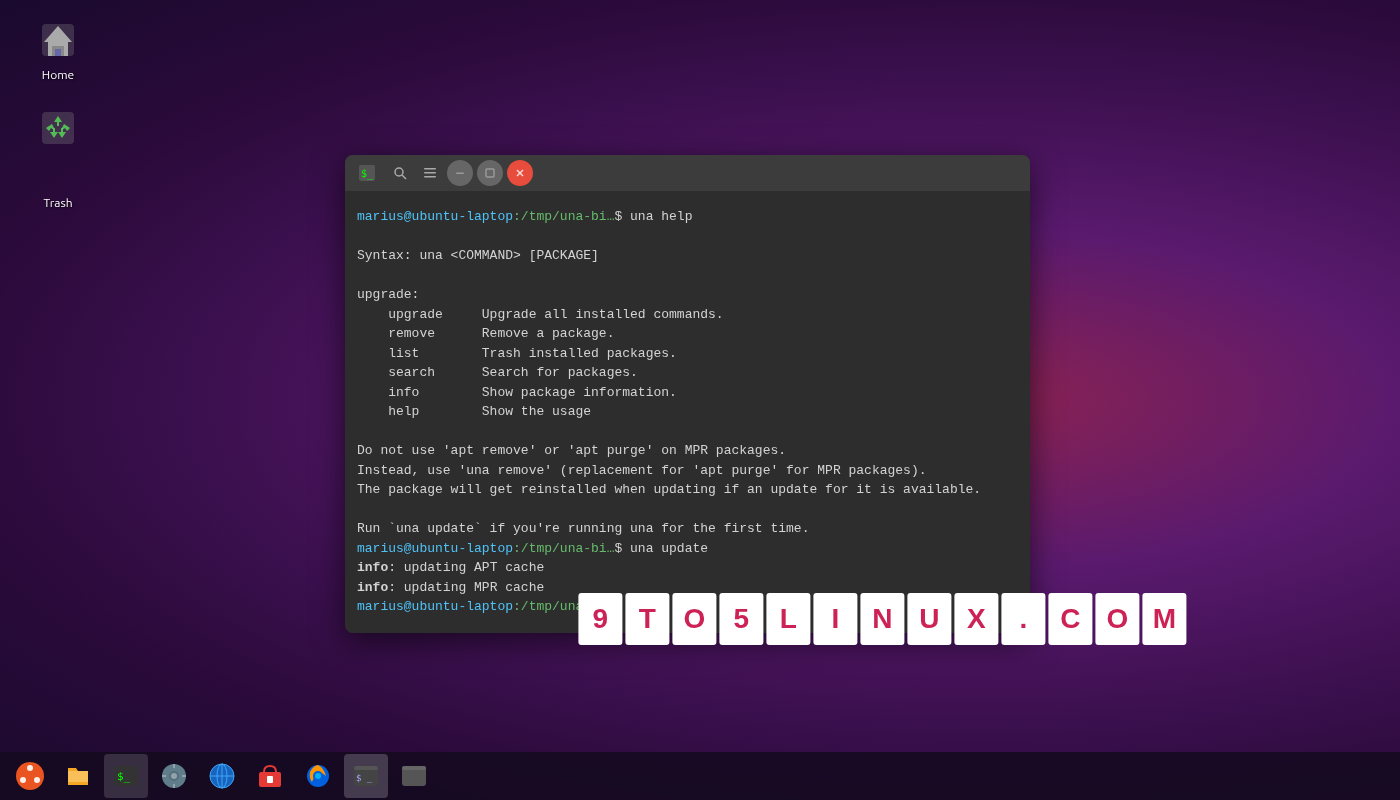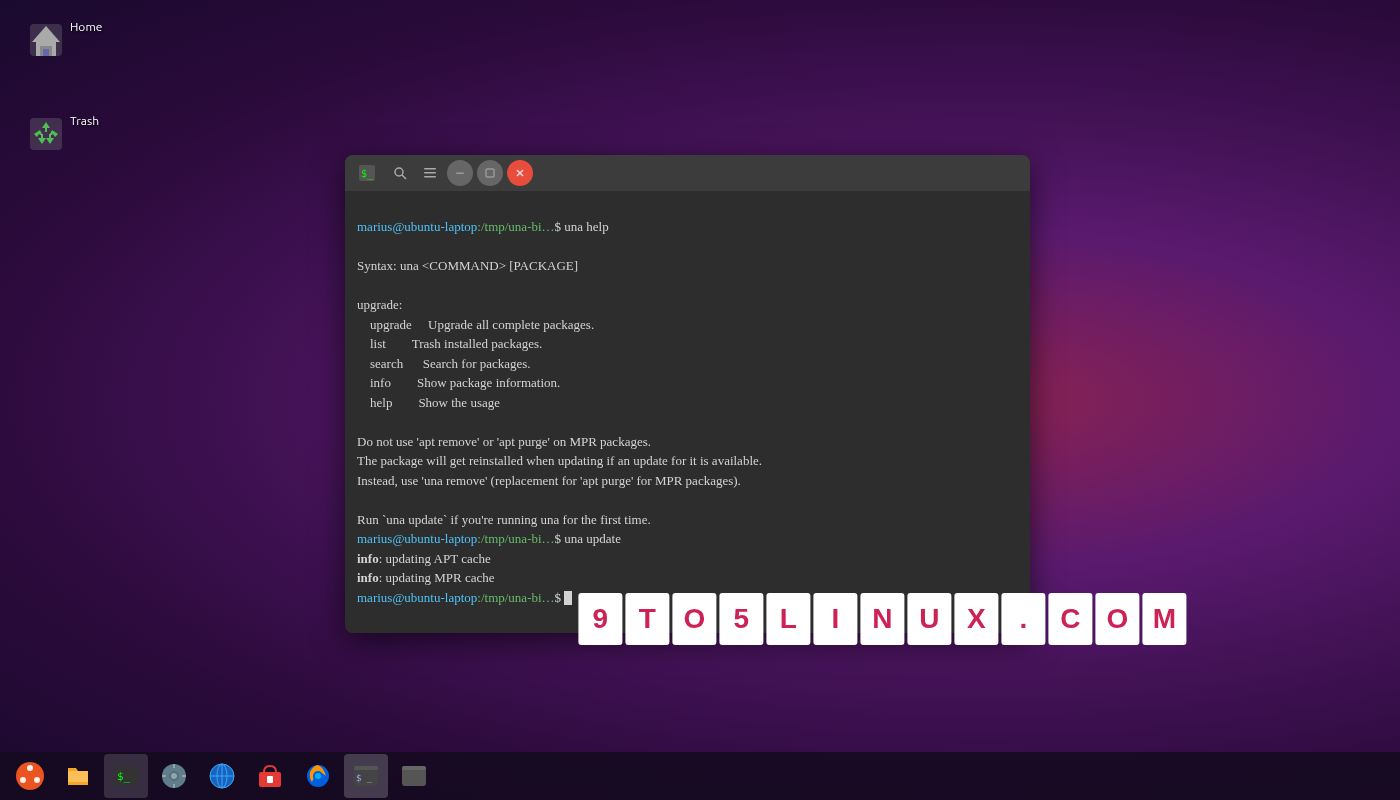--- a/index.html
+++ b/index.html
@@ -9,21 +9,22 @@
       height: 800px;
       overflow: hidden;
       font-family: 'Ubuntu', 'DejaVu Sans', sans-serif;
       background: radial-gradient(ellipse at 70% 50%, #8B2252 0%, #5a1a6e 30%, #3d1050 55%, #2a0a3a 75%, #1a0a2e 100%);
       position: relative;
     }
 
     
     .desktop-icon {
       display: flex;
-      align-items: flex-start;
+      flex-direction: column;
+      align-items: center;
       width: 80px;
       padding: 8px 4px;
       cursor: pointer;
       border-radius: 6px;
       position: absolute;
     }
     .desktop-icon .icon-img {
       width: 48px;
       height: 48px;
       display: flex;
@@ -103,22 +104,22 @@
     }
 
     .btn-search { background: transparent; color: #aaa; font-size: 14px; }
     .btn-menu { background: transparent; color: #aaa; font-size: 14px; }
     .btn-minimize { background: #666; }
     .btn-maximize { background: #666; }
     .btn-close { background: #e74c3c; }
 
     .terminal-body {
       background: #2d2d2d;
-      padding: 26px 12px;
-      font-family: Liberation Serif, serif;
+      padding: 16px 12px;
+      font-family: Liberation Mono, monospace;
       font-size: 13px;
       line-height: 1.5;
       color: #d3d3d3;
       min-height: 400px;
     }
 
     .prompt { color: #4fc3f7; }
     .prompt-path { color: #66bb6a; }
     .cmd-text { color: #d3d3d3; }
     .bold-text { font-weight: bold; }
@@ -202,21 +203,21 @@
     <svg width="48" height="48" viewBox="0 0 48 48">
       <rect x="8" y="8" width="32" height="32" rx="4" fill="#888" opacity="0.3"></rect>
       <polygon points="24,10 38,26 34,26 34,40 14,40 14,26 10,26" fill="#aaa"></polygon>
       <rect x="18" y="30" width="12" height="10" fill="#888"></rect>
       <rect x="21" y="33" width="6" height="7" fill="#66a"></rect>
     </svg>
   </div>
   <span class="icon-label">Home</span>
 </div>
 
-<div class="desktop-icon" style="top: 102px; left: 18px;">
+<div class="desktop-icon" style="top: 96px; left: 18px; gap: 40px;">
   <div class="icon-img">
     <svg width="48" height="48" viewBox="0 0 48 48">
       <rect x="8" y="8" width="32" height="32" rx="4" fill="#888" opacity="0.3"></rect>
 
       <path d="M24 12 L28 18 L25 18 L25 22 L23 22 L23 18 L20 18 Z" fill="#5c5" opacity="0.9"></path>
       <path d="M30 20 L36 24 L33 27 L31 24 L28 26 L28 24 Z" fill="#5c5" opacity="0.9"></path>
       <path d="M18 20 L12 24 L15 27 L17 24 L20 26 L20 24 Z" fill="#5c5" opacity="0.9"></path>
       <path d="M20 34 L16 28 L19 28 L19 24 L21 24 L21 28 L24 28 Z" fill="#5c5" opacity="0.9"></path>
       <path d="M28 34 L32 28 L29 28 L29 24 L27 24 L27 28 L24 28 Z" fill="#5c5" opacity="0.9"></path>
     </svg>
@@ -269,29 +270,30 @@
   </div>
 
   <div class="terminal-body">
 
     <span class="terminal-line"><span class="prompt">marius@ubuntu-laptop</span><span class="prompt-path">:/tmp/una-bi…</span><span class="cmd-text">$ una help</span></span>
 
     <span class="terminal-line"> </span>
     <span class="terminal-line">Syntax: una &lt;COMMAND&gt; [PACKAGE]</span>
     <span class="terminal-line"> </span>
     <span class="terminal-line">upgrade:</span>
-    <span class="terminal-line">    upgrade     Upgrade all complete packages.</span>
+    <span class="terminal-line">    upgrade     Upgrade all installed commands.</span>
+    <span class="terminal-line">    remove      Remove a package.</span>
     <span class="terminal-line">    list        Trash installed packages.</span>
     <span class="terminal-line">    search      Search for packages.</span>
     <span class="terminal-line">    info        Show package information.</span>
     <span class="terminal-line">    help        Show the usage</span>
     <span class="terminal-line"> </span>
     <span class="terminal-line">Do not use 'apt remove' or 'apt purge' on MPR packages.</span>
+    <span class="terminal-line">Instead, use 'una remove' (replacement for 'apt purge' for MPR packages).</span>
     <span class="terminal-line">The package will get reinstalled when updating if an update for it is available.</span>
-    <span class="terminal-line">Instead, use 'una remove' (replacement for 'apt purge' for MPR packages).</span>
     <span class="terminal-line"> </span>
     <span class="terminal-line">Run `una update` if you're running una for the first time.</span>
 
     <span class="terminal-line"><span class="prompt">marius@ubuntu-laptop</span><span class="prompt-path">:/tmp/una-bi…</span><span class="cmd-text">$ una update</span></span>
     <span class="terminal-line"><span style="font-weight:bold">info</span>: updating APT cache</span>
     <span class="terminal-line"><span style="font-weight:bold">info</span>: updating MPR cache</span>
 
     <span class="terminal-line"><span class="prompt">marius@ubuntu-laptop</span><span class="prompt-path">:/tmp/una-bi…</span><span class="cmd-text">$ </span><span class="cursor"></span></span>
   </div>
 </div>

